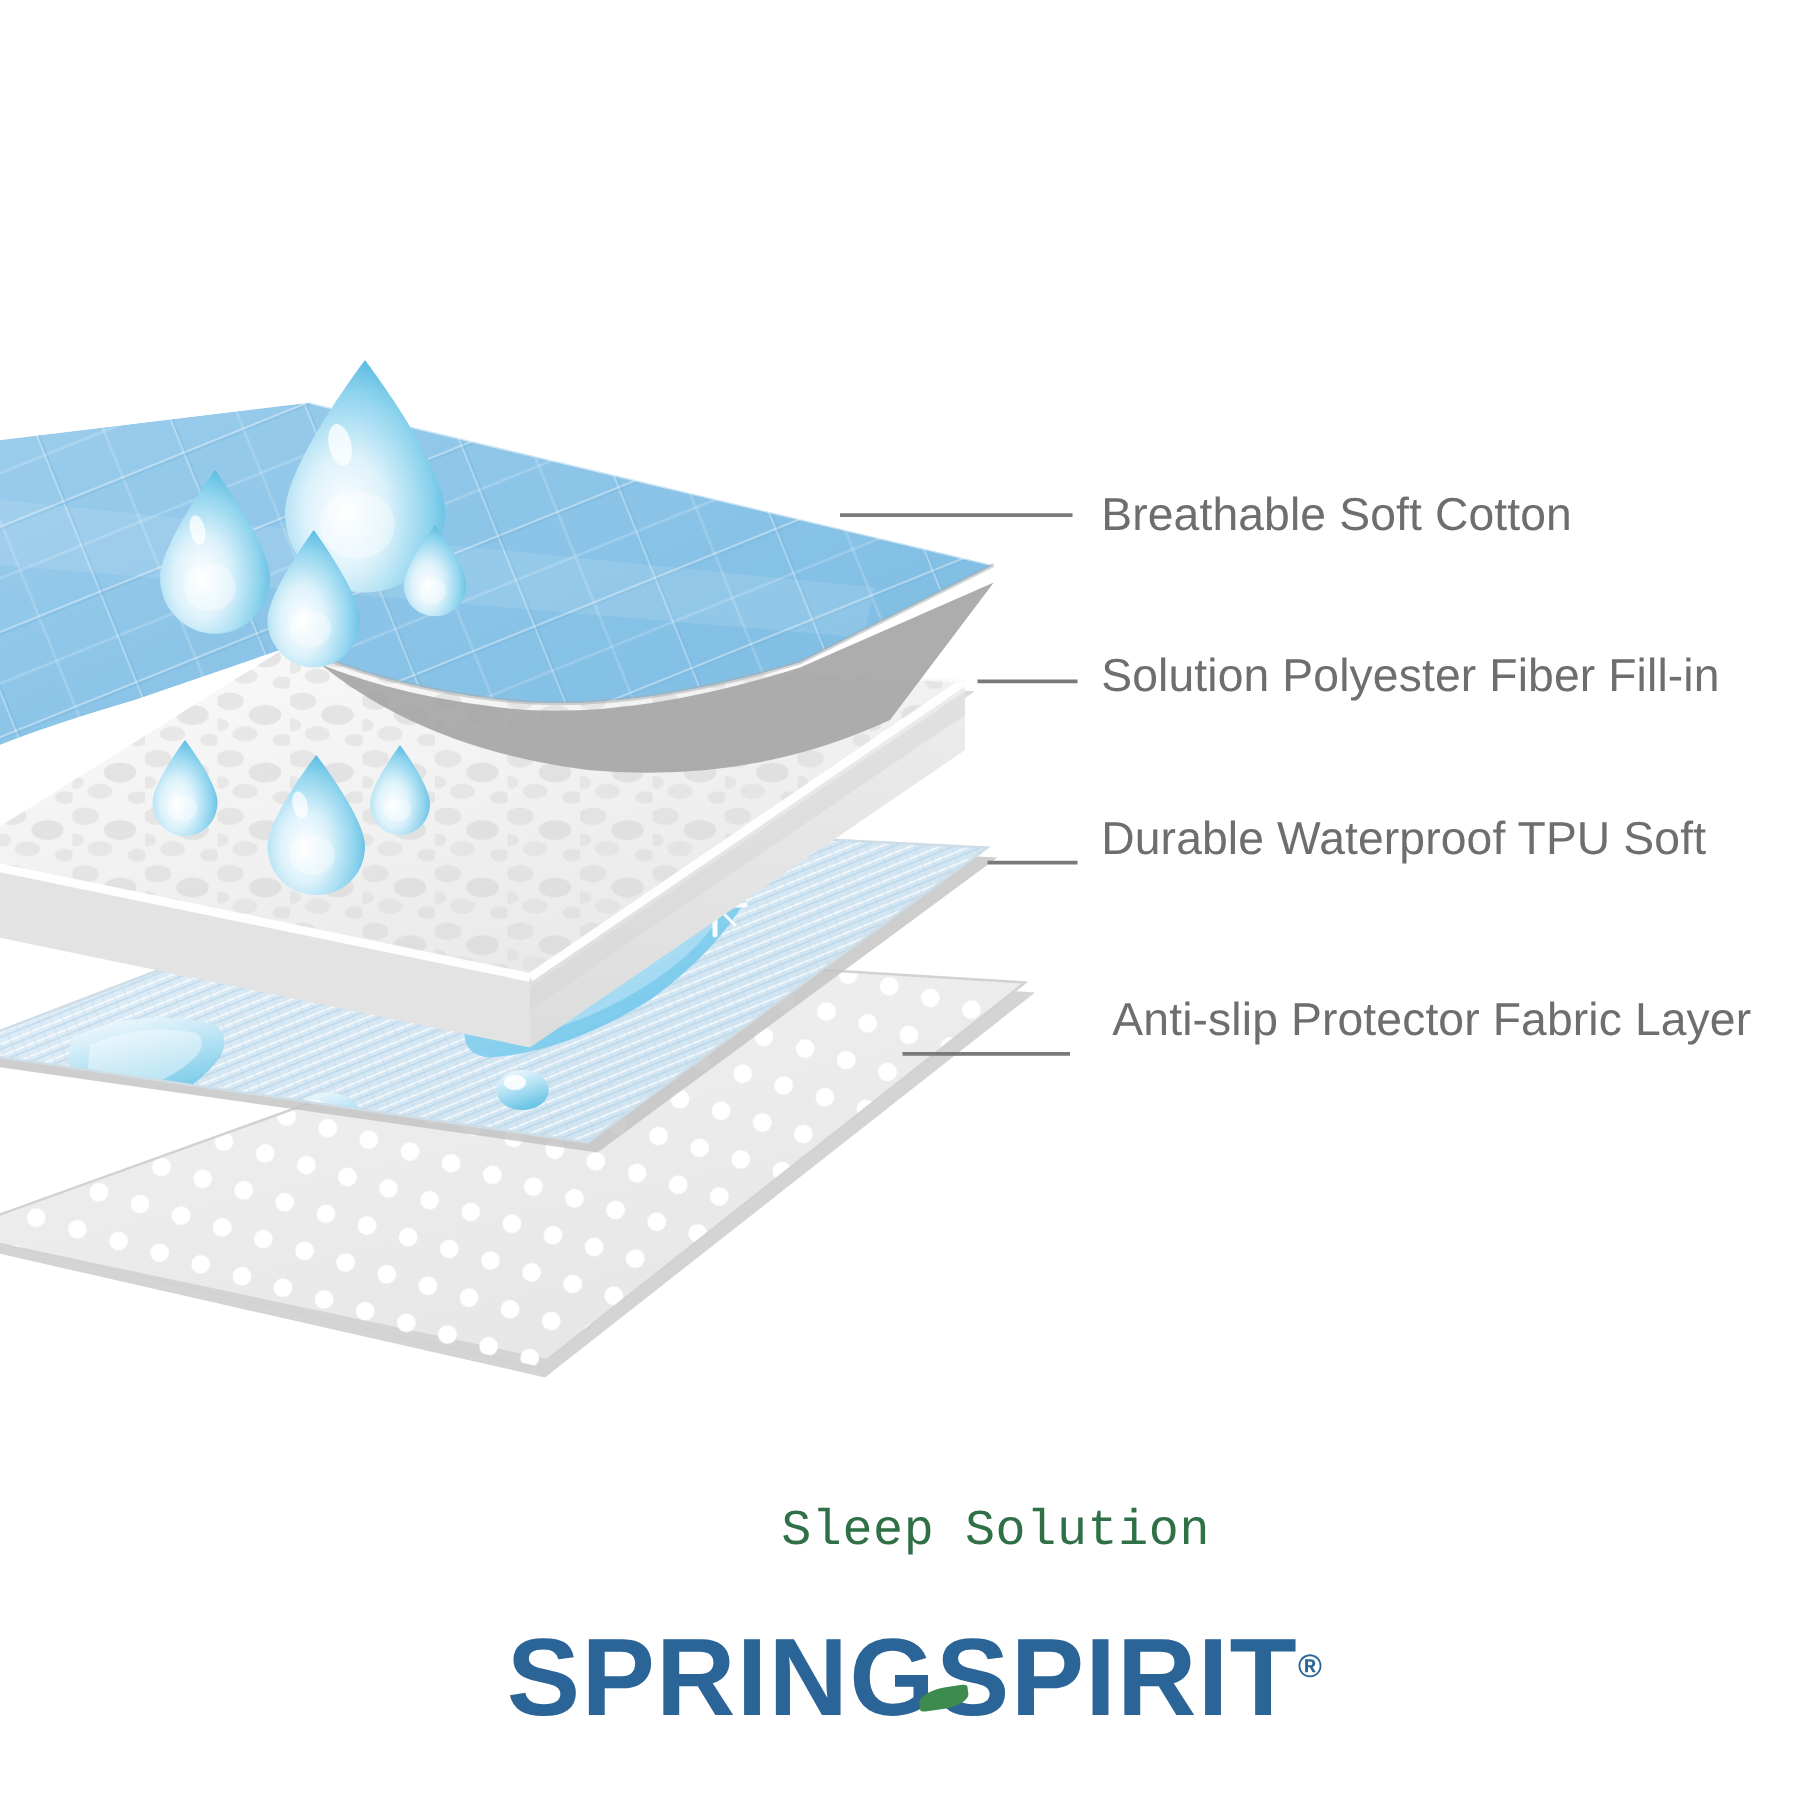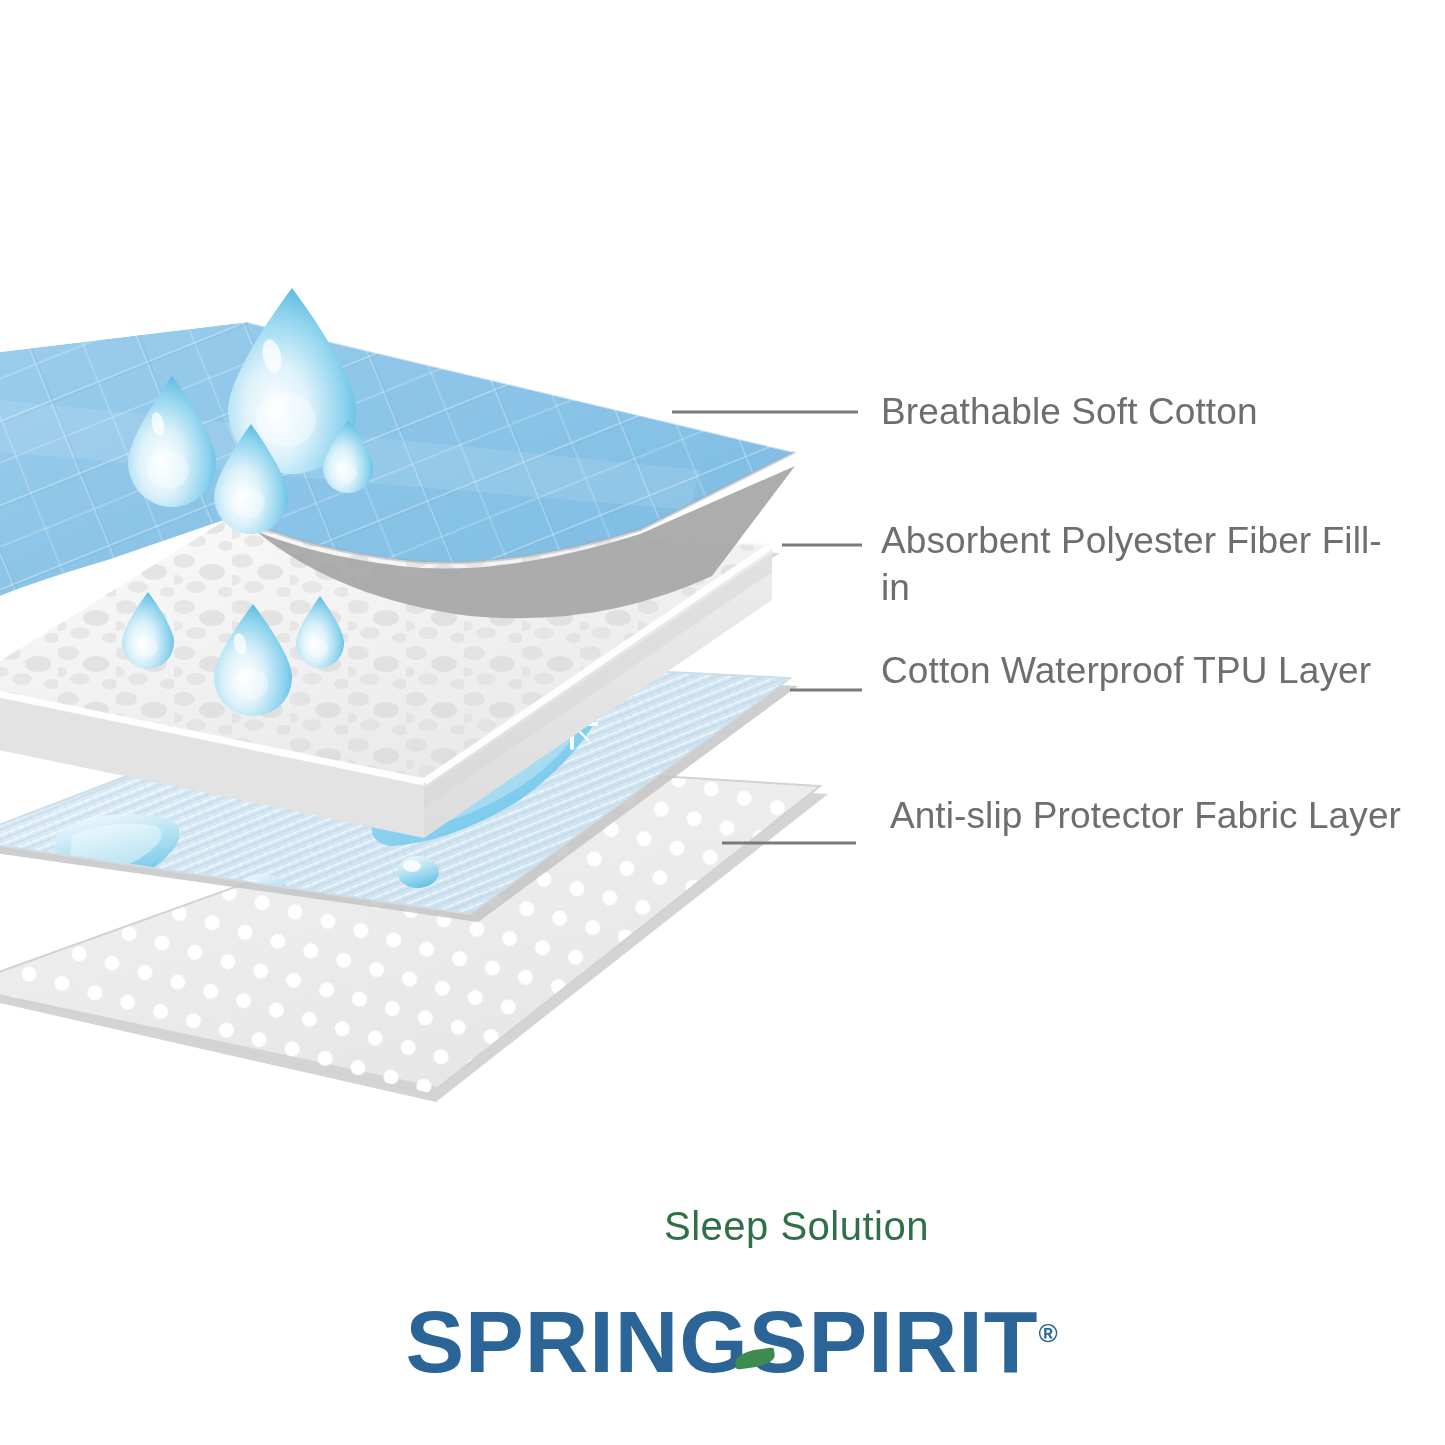--- a/index.html
+++ b/index.html
@@ -25,21 +25,21 @@
   #label-fiber{left:881px;top:518px;width:520px;}
   #label-tpu{left:881px;top:648px;width:520px;}
   #label-antislip{left:881px;top:793px;width:520px;text-align:right;}
 
   
   #logo{
     position:absolute;left:0;right:0;top:1206px;
     text-align:center;
   }
   #logo-tagline{
-    font-family:Liberation Sans, sans-serif;
+    font-family:Liberation Mono, monospace;
     color:#2f7046;
     font-size:40px;
     line-height:1;
     letter-spacing:0.5px;
     margin:0 0 4px 148px;
   }
   #logo-wordmark{
     position:relative;
     display:inline-block;
     font-family:"Liberation Sans","DejaVu Sans",sans-serif;
@@ -271,23 +271,23 @@
     <g stroke="#7a7a7a" stroke-width="3" fill="none">
       <line x1="672" y1="412" x2="858" y2="412"></line>
       <line x1="782" y1="545" x2="862" y2="545"></line>
       <line x1="790" y1="690" x2="862" y2="690"></line>
       <line x1="722" y1="843" x2="856" y2="843"></line>
     </g>
   </svg>
 
   <div class="callout" id="label-cotton">Breathable Soft Cotton</div>
 
-  <div class="callout" id="label-fiber">Absorbent Polyester Fiber Fill-in</div>
-
-  <div class="callout" id="label-tpu">Cotton Waterproof TPU Layer</div>
+  <div class="callout" id="label-fiber">Solution Polyester Fiber Fill-in</div>
+
+  <div class="callout" id="label-tpu">Durable Waterproof TPU Soft</div>
 
   <div class="callout" id="label-antislip">Anti-slip Protector Fabric Layer</div>
 
   <div id="logo">
     <div id="logo-tagline">Sleep Solution</div>
     <div id="logo-wordmark"><span>SPRINGSPIRIT</span><span class="reg">®</span><span id="logo-leaf"></span></div>
   </div>
 
 </div>
 

